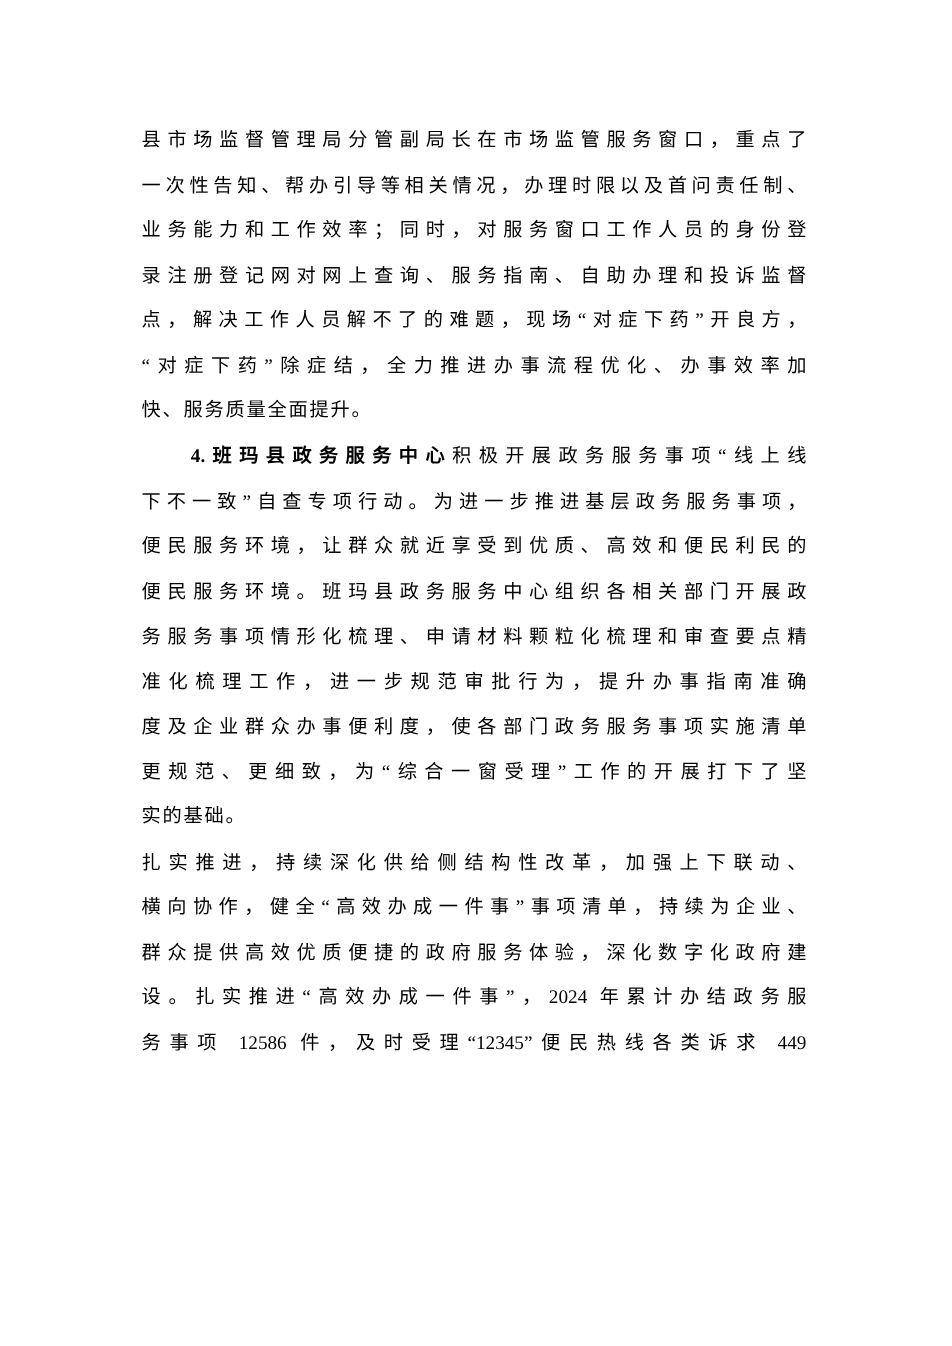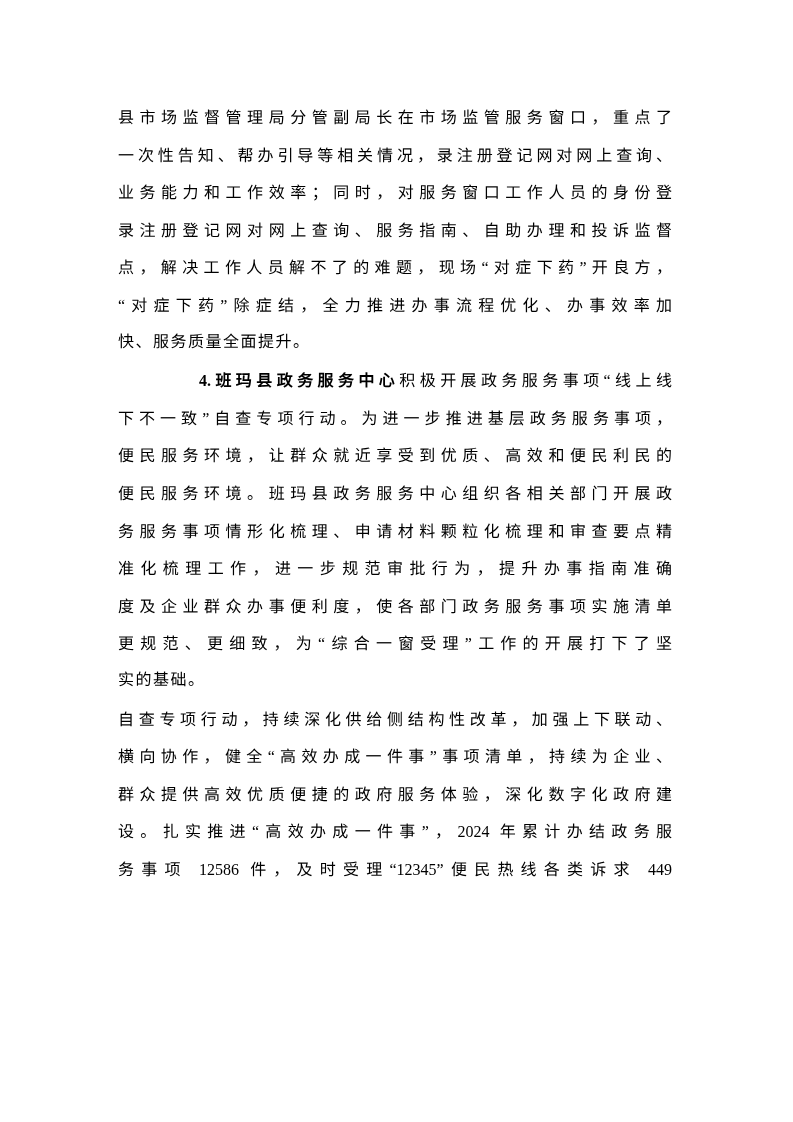--- a/index.html
+++ b/index.html
@@ -35,43 +35,42 @@
     text-align: right;
     text-align-last: left;
     letter-spacing: 1.5px;
     font-family: Liberation Mono, monospace;
   }
   .line.indent {
     text-indent: 41px;
   }
   .line b {
     font-weight: 700;
-    margin-left: 40px;
   }
 </style>
 </head>
 <body>
 
 <div class="page">
   <div class="text-block" id="text-block">
       <div class="line">县市场监督管理局分管副局长在市场监管服务窗口，重点了</div>
-      <div class="line">一次性告知、帮办引导等相关情况，录注册登记网对网上查询、</div>
+      <div class="line">一次性告知、帮办引导等相关情况，办理时限以及首问责任制、</div>
       <div class="line">业务能力和工作效率；同时，对服务窗口工作人员的身份登</div>
       <div class="line">录注册登记网对网上查询、服务指南、自助办理和投诉监督</div>
       <div class="line">点，解决工作人员解不了的难题，现场“对症下药”开良方，</div>
       <div class="line">“对症下药”除症结，全力推进办事流程优化、办事效率加</div>
       <div class="line flush">快、服务质量全面提升。</div>
       <div class="line indent"><b>4.班玛县政务服务中心</b>积极开展政务服务事项“线上线</div>
       <div class="line">下不一致”自查专项行动。为进一步推进基层政务服务事项，</div>
       <div class="line">便民服务环境，让群众就近享受到优质、高效和便民利民的</div>
       <div class="line">便民服务环境。班玛县政务服务中心组织各相关部门开展政</div>
       <div class="line">务服务事项情形化梳理、申请材料颗粒化梳理和审查要点精</div>
       <div class="line">准化梳理工作，进一步规范审批行为，提升办事指南准确</div>
       <div class="line">度及企业群众办事便利度，使各部门政务服务事项实施清单</div>
       <div class="line">更规范、更细致，为“综合一窗受理”工作的开展打下了坚</div>
       <div class="line flush">实的基础。</div>
-      <div class="line">自查专项行动，持续深化供给侧结构性改革，加强上下联动、</div>
+      <div class="line">扎实推进，持续深化供给侧结构性改革，加强上下联动、</div>
       <div class="line">横向协作，健全“高效办成一件事”事项清单，持续为企业、</div>
       <div class="line">群众提供高效优质便捷的政府服务体验，深化数字化政府建</div>
       <div class="line">设。扎实推进“高效办成一件事”，2024 年累计办结政务服</div>
       <div class="line">务事项 12586 件，及时受理“12345”便民热线各类诉求 449</div>
     </div>
 </div>
 
 </body></html>

